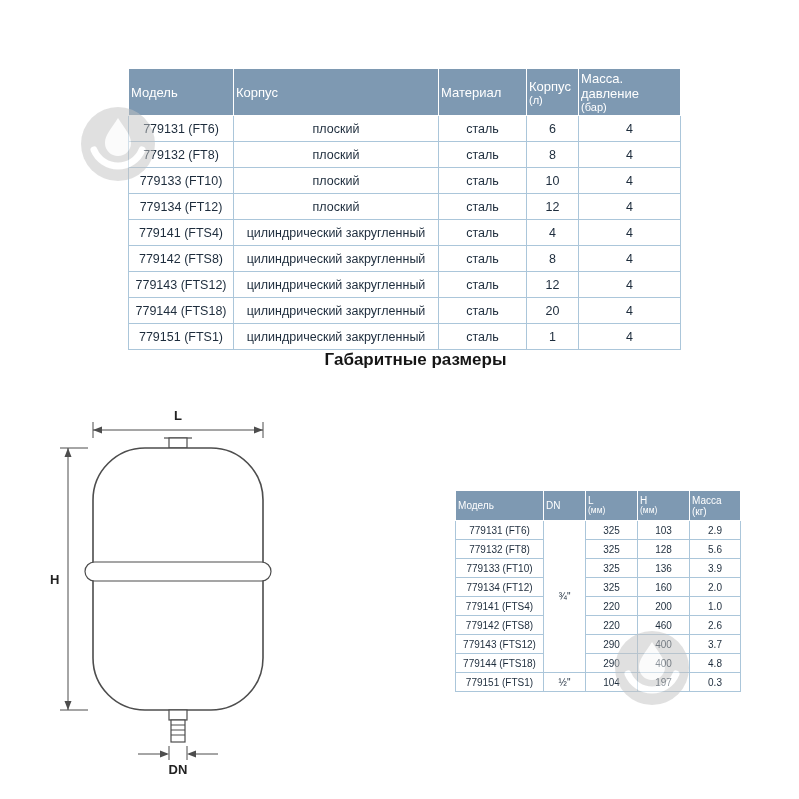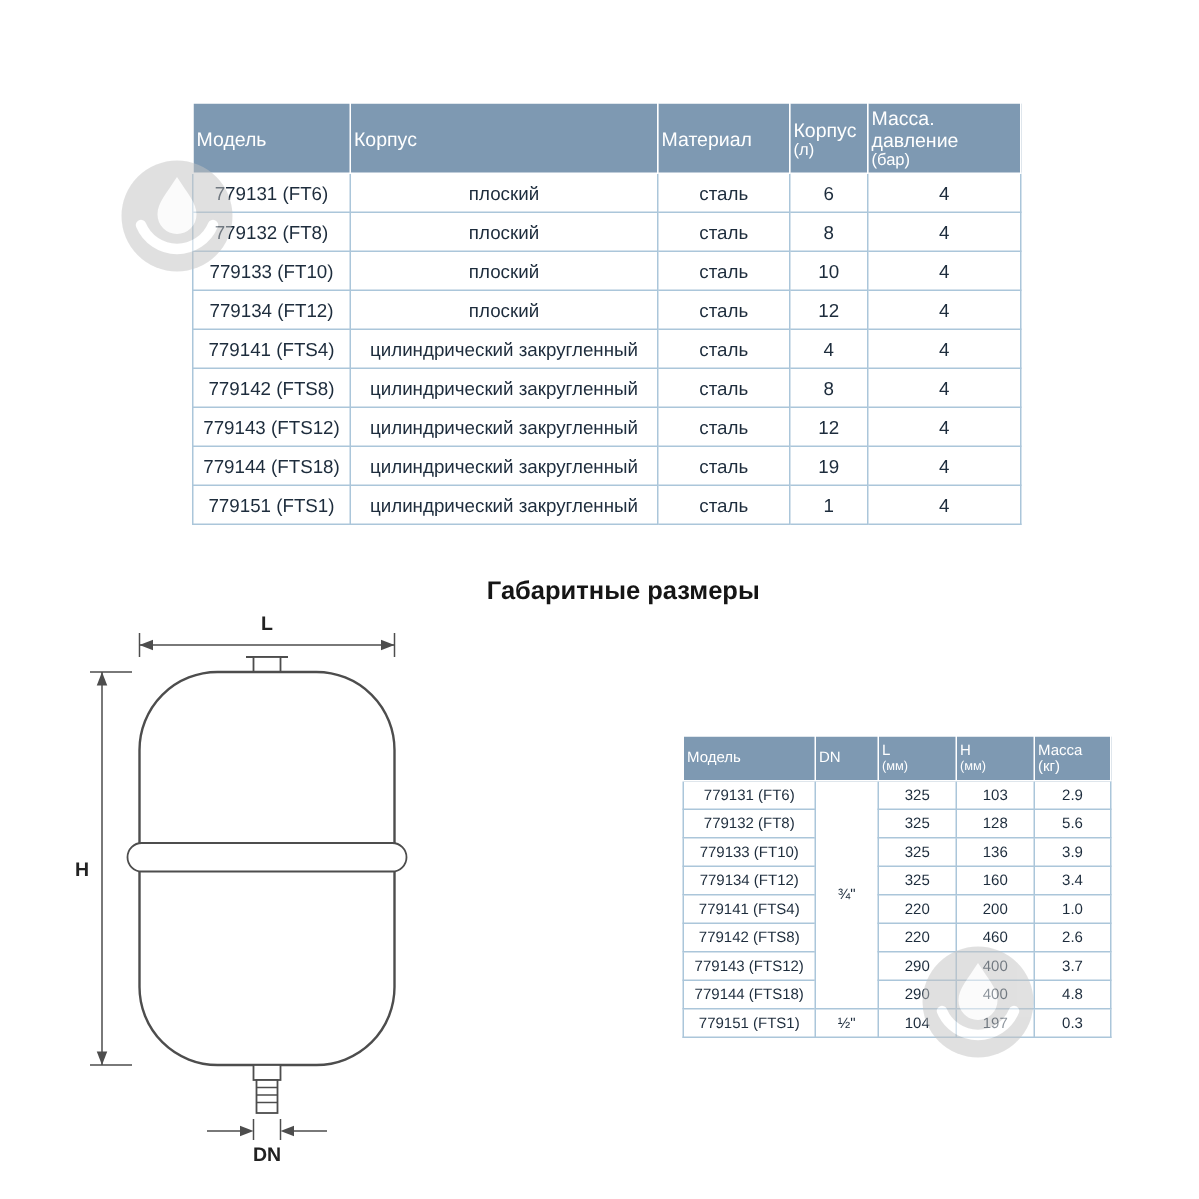--- a/index.html
+++ b/index.html
@@ -5,21 +5,21 @@
   :root{
     --header-bg:#7e99b2;
     --border:#abc6da;
     --text:#1d2c3c;
   }
   *{box-sizing:border-box;}
   body{margin:0;background:#fff;font-family:"Liberation Sans",sans-serif;}
   .page{position:relative;width:799px;height:799px;background:#fff;overflow:hidden;color:var(--text);}
   .title{position:absolute;left:0;right:0;margin:0;text-align:center;font-size:17px;font-weight:700;color:#151515;}
   .t1{top:12px;}
-  .t2{top:384px;padding-left:32px;}
+  .t2{top:350px;padding-left:32px;}
   table{position:absolute;border-collapse:collapse;table-layout:fixed;background:#fff;border:1px solid var(--border);}
   th{background:var(--header-bg);color:#fff;font-weight:400;border:1px solid #fff;text-align:left;padding:2px;vertical-align:middle;}
   td{border:1px solid var(--border);text-align:center;color:var(--text);padding:1px 3px;vertical-align:middle;background:transparent;}
   .th-sub{font-size:0.85em;line-height:1.1;}
   .tech{left:128px;top:68px;width:552px;font-size:12.5px;}
   .tech th{height:40px;font-size:13px;}
   .tech td{height:26px;}
   .dims{left:455px;top:490px;width:285px;font-size:10px;}
   .dims th{height:30px;font-size:10px;}
   .dims td{height:19px;}
@@ -116,21 +116,21 @@
           <td>779143 (FTS12)</td>
           <td>цилиндрический закругленный</td>
           <td>сталь</td>
           <td>12</td>
           <td>4</td>
         </tr>
         <tr>
           <td>779144 (FTS18)</td>
           <td>цилиндрический закругленный</td>
           <td>сталь</td>
-          <td>19</td>
+          <td>20</td>
           <td>4</td>
         </tr>
         <tr>
           <td>779151 (FTS1)</td>
           <td>цилиндрический закругленный</td>
           <td>сталь</td>
           <td>1</td>
           <td>4</td>
         </tr>
       </tbody>
@@ -229,21 +229,21 @@
         <tr>
           <td>779133 (FT10)</td>
           <td>325</td>
           <td>136</td>
           <td>3.9</td>
         </tr>
         <tr>
           <td>779134 (FT12)</td>
           <td>325</td>
           <td>160</td>
-          <td>3.4</td>
+          <td>2.0</td>
         </tr>
         <tr>
           <td>779141 (FTS4)</td>
           <td>220</td>
           <td>200</td>
           <td>1.0</td>
         </tr>
         <tr>
           <td>779142 (FTS8)</td>
           <td>220</td>

